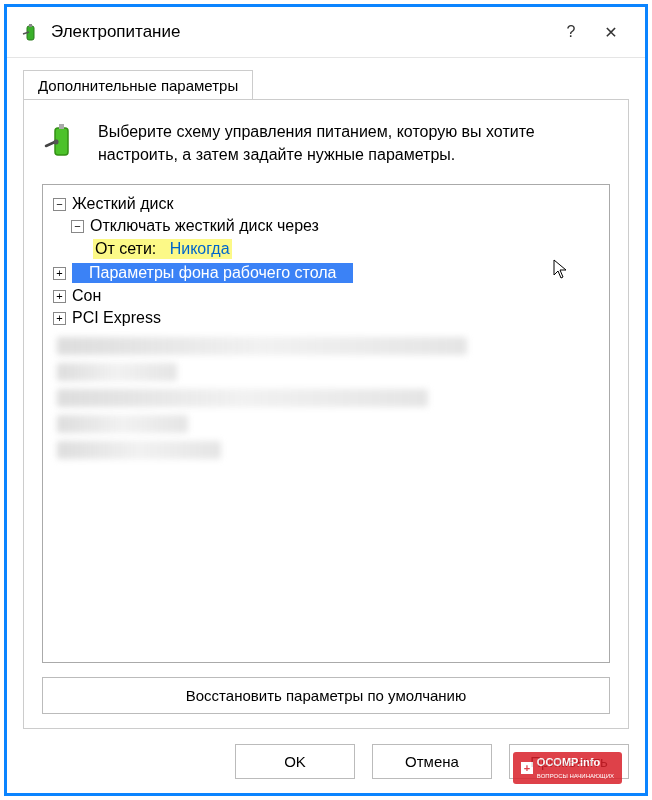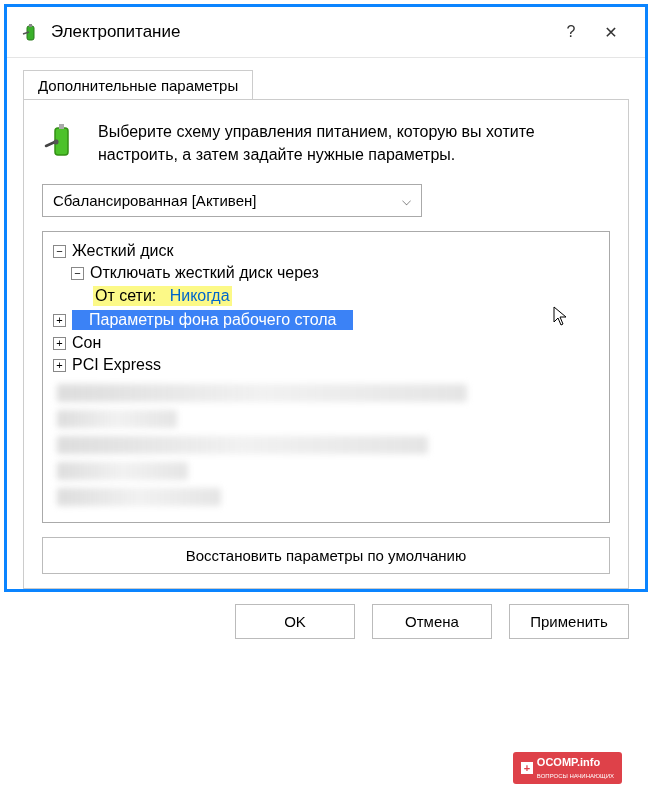--- a/index.html
+++ b/index.html
@@ -6,21 +6,21 @@
     body {
       font-family: 'Segoe UI', Tahoma, sans-serif;
       font-size: 14px;
       background: #fff;
       width: 652px;
       height: 800px;
     }
     .window {
       border: 3px solid #0a84ff;
       width: 644px;
-      height: 588px;
+      height: 792px;
       margin: 4px;
       background: #fff;
       display: flex;
       flex-direction: column;
     }
     .titlebar {
       display: flex;
       align-items: center;
       padding: 10px 14px;
       border-bottom: 1px solid #e5e5e5;
@@ -231,24 +231,20 @@
         <svg viewBox="0 0 40 40">
           <rect x="13" y="8" width="13" height="27" rx="3" fill="#4cc22a" stroke="#339015" stroke-width="1.5"></rect>
           <rect x="17" y="4" width="5" height="5" fill="#aaa"></rect>
           <path d="M4 26 L15 21" stroke="#444" stroke-width="2.5" stroke-linecap="round"></path>
           <circle cx="14" cy="22" r="2.5" fill="#555"></circle>
         </svg>
       </span>
       <div class="intro-text">Выберите схему управления питанием, которую вы хотите настроить, а затем задайте нужные параметры.</div>
     </div>
 
-    <div class="scheme-select">
-      <span>Сбалансированная [Активен]</span>
-      <span class="chevron">⌵</span>
-    </div>
 
     <div class="tree">
       <div class="tree-row">
         <span class="expander">−</span>
         <span class="node-label">Жесткий диск</span>
       </div>
       <div class="tree-row indent-1">
         <span class="expander">−</span>
         <span class="node-label">Отключать жесткий диск через</span>
       </div>

